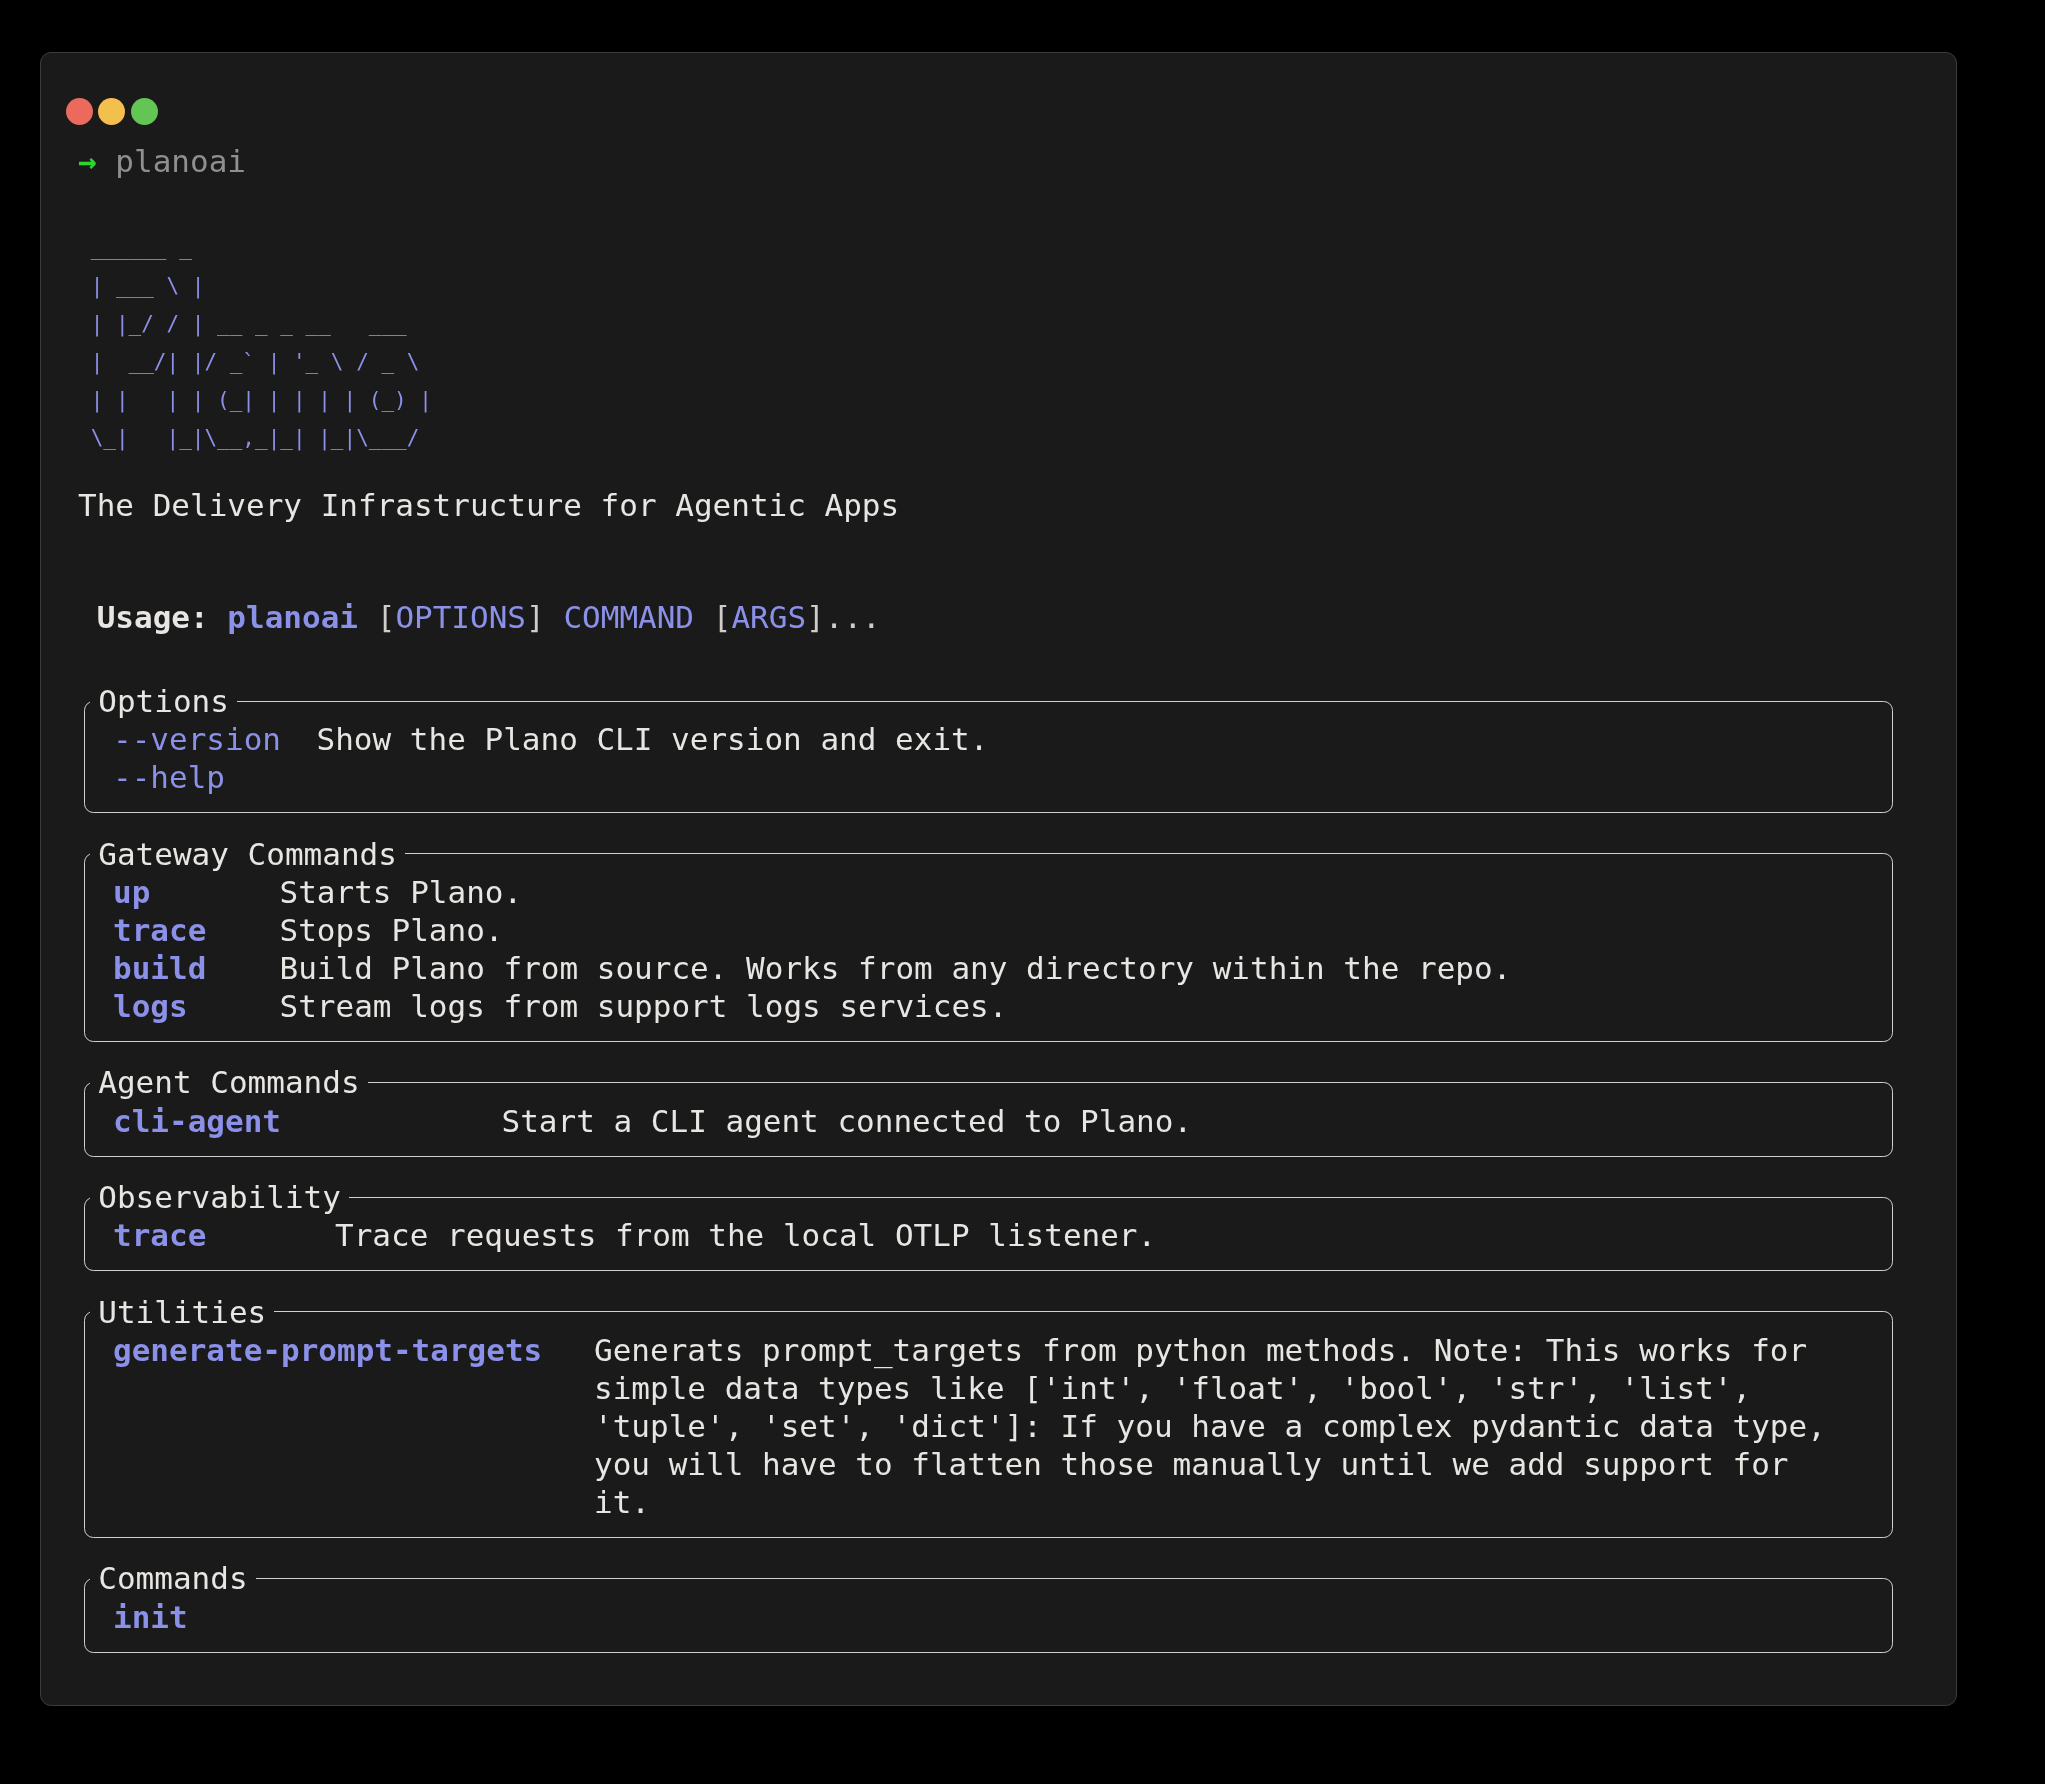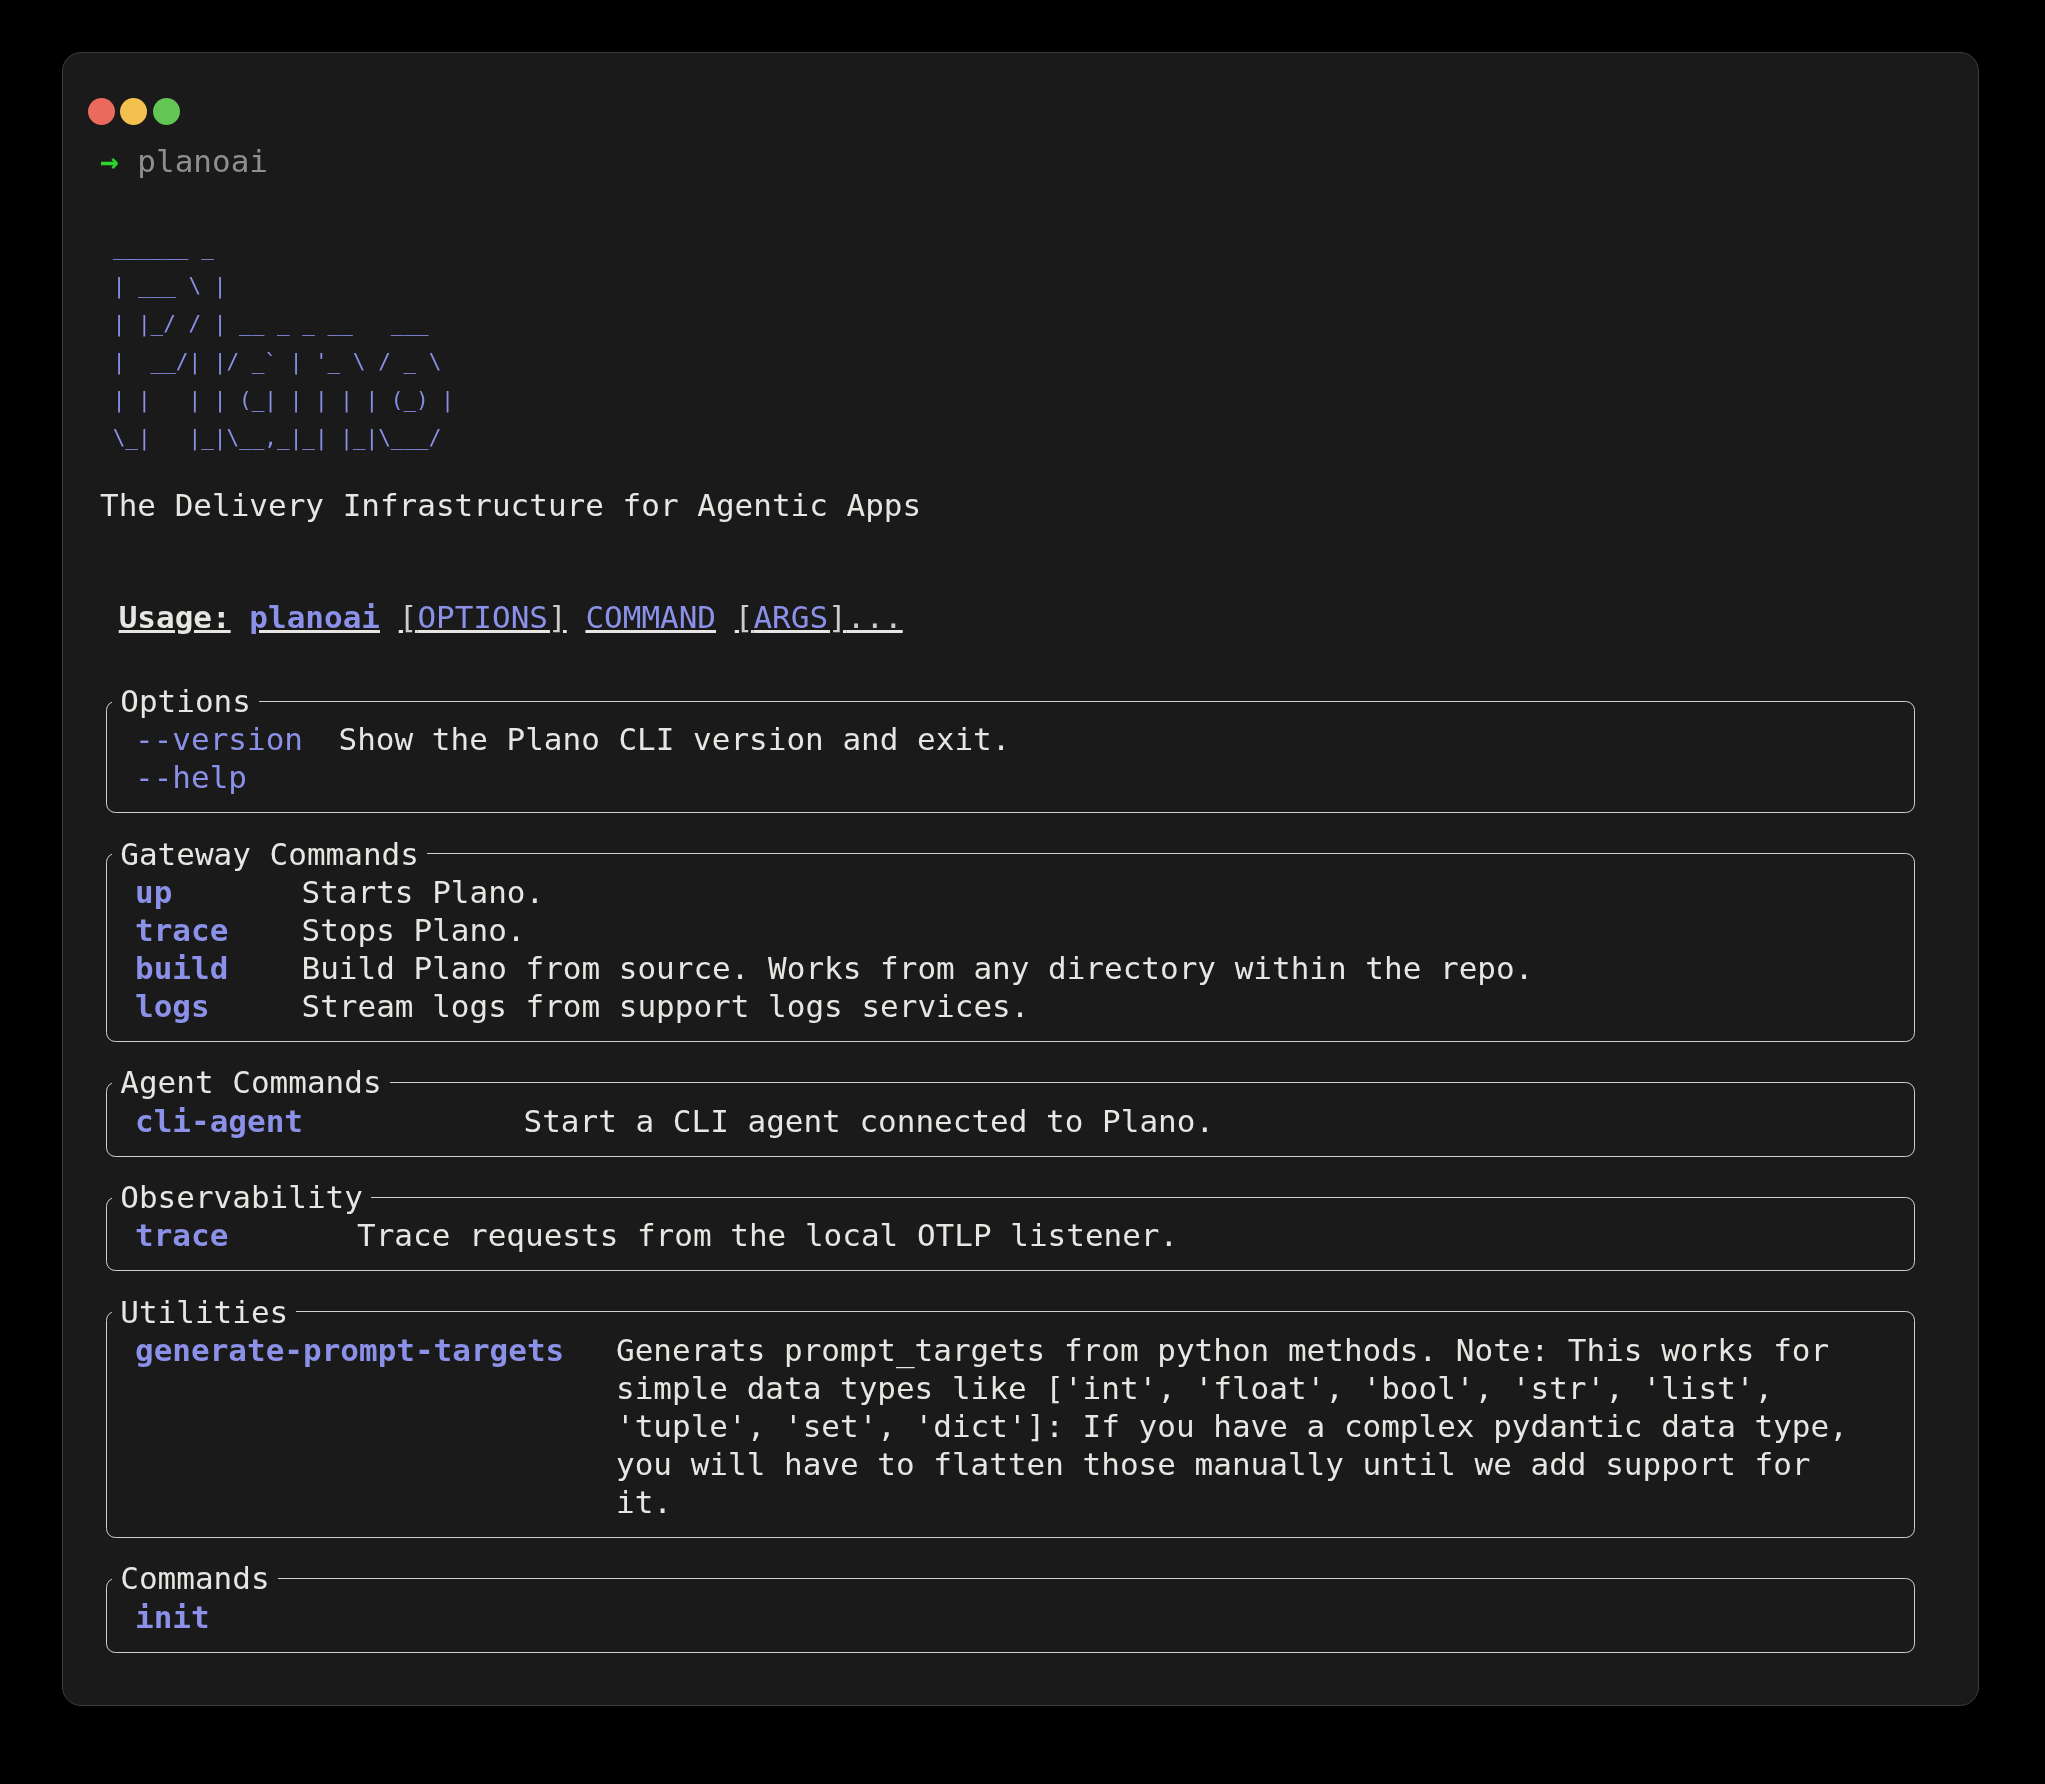--- a/index.html
+++ b/index.html
@@ -11,24 +11,24 @@
     --gray:#8f8f8f;
     --bracket:#cfcdc9;
     --panel-border:#d2d0cd;
     --ch:18.5px;
   }
   *{margin:0;padding:0;box-sizing:border-box;}
   html,body{width:2046px;height:1784px;overflow:hidden;}
   body{background:var(--bg);font-family:"DejaVu Sans Mono","Liberation Mono",monospace;}
 
   .window{
-    position:absolute;left:62px;top:52px;width:1917px;height:1654px;
+    position:absolute;left:40px;top:52px;width:1917px;height:1654px;
     background:var(--term-bg);
     border:1.3px solid var(--term-border);
-    border-radius:19px;
+    border-radius:11px;
     box-shadow:0 20px 60px rgba(0,0,0,0.85), 0 5.3px 20px rgba(0,0,0,0.6);
     overflow:hidden;
   }
 
   .titlebar{padding:45px 0 0 25px;display:flex;gap:5.3px;}
   .tl{width:27px;height:27px;border-radius:50%;}
   .tl.red{background:#ea6a5e;}
   .tl.yellow{background:#f3bf4e;}
   .tl.green{background:#62c554;}
 
@@ -42,21 +42,21 @@
 
   .logo{
     margin-top:49px;
     font-size:21px;line-height:38px;
     color:var(--purple);
     white-space:pre;
   }
 
   .tagline{margin-top:29px;white-space:pre;}
 
-  .usage{margin-top:74px;white-space:pre;padding-left:18.7px;text-decoration:underline;}
+  .usage{margin-top:74px;white-space:pre;padding-left:18.7px;}
   .usage > .seg + .seg{margin-left:18.7px;}
   .usage-label{font-weight:bold;color:var(--white);}
   .usage-app{font-weight:bold;color:var(--purple);}
   .metavar{color:var(--purple);}
   .bracket,.ellipsis{color:var(--bracket);}
 
   .panels{margin-top:65px;}
   .panel{
     position:relative;
     border:1.3px solid var(--panel-border);

